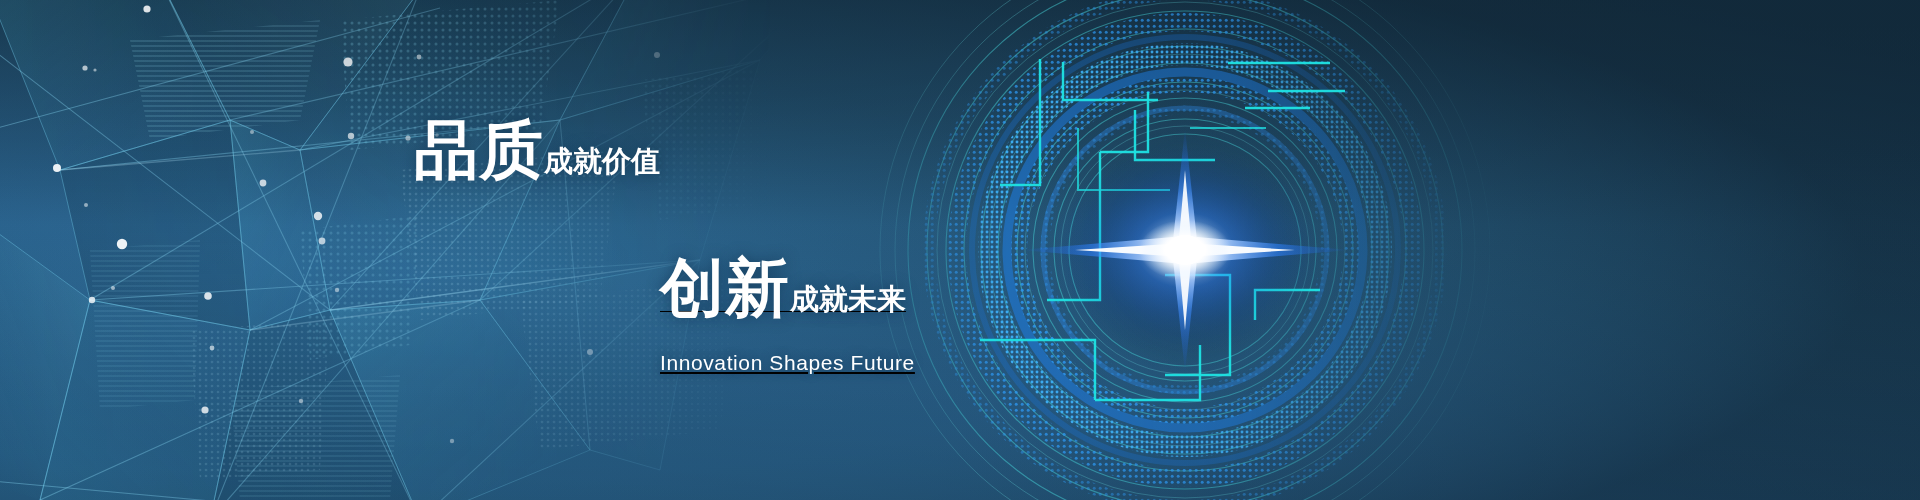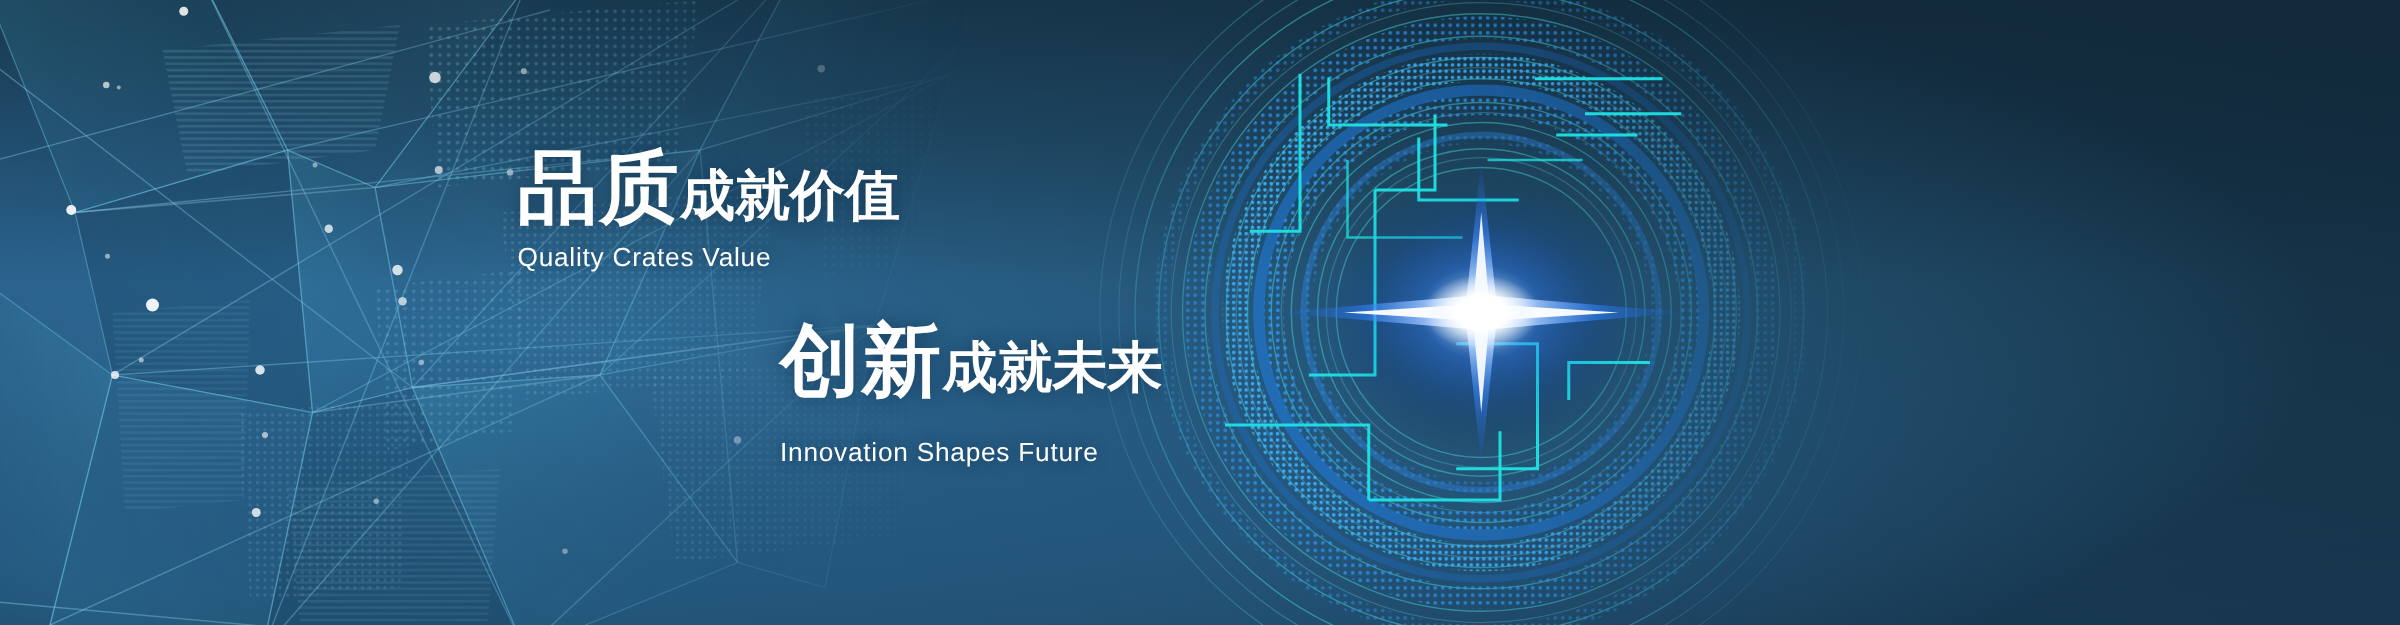--- a/index.html
+++ b/index.html
@@ -21,36 +21,36 @@
     line-height:1;
     letter-spacing:0px;
     text-shadow:0 0 14px rgba(10,40,70,.55);
   }
   .cn .big{
     font-size:64px;
     font-weight:bold;
     letter-spacing:1px;
   }
   .cn .small{
-    font-size:44px;
+    font-size:29px;
     font-weight:bold;
     letter-spacing:0px;
     position:relative;
     top:-1px;
   }
   .en{
     color:#ffffff;
     font-size:21px;
     font-weight:normal;
     letter-spacing:.6px;
     margin-top:13px;
     text-shadow:0 0 10px rgba(10,40,70,.5);
   }
   #tb1{left:414px;top:118px;}
-  #tb2{left:624px;top:256px;}
+  #tb2{left:660px;top:256px;text-decoration:underline;}
   #tb2 .en{margin-top:31px;}
 </style>
 </head>
 <body>
 
 <div id="stage">
 
   <div class="layer">
     <svg viewBox="0 0 1920 500" preserveAspectRatio="none">
       <defs>
@@ -367,21 +367,20 @@
 
       <ellipse cx="1185" cy="250" rx="46" ry="30" fill="url(#flareCore)"></ellipse>
       <ellipse cx="1185" cy="250" rx="20" ry="15" fill="#ffffff"></ellipse>
     </svg>
   </div>
 
   <div class="textblock" id="tb1">
     <div class="cn">
       <span class="big">品质</span><span class="small">成就价值</span>
     </div>
-    <div class="en">Quality Crates Value</div>
   </div>
 
   <div class="textblock" id="tb2">
     <div class="cn">
       <span class="big">创新</span><span class="small">成就未来</span>
     </div>
     <div class="en">Innovation Shapes Future</div>
   </div>
 
 </div>

